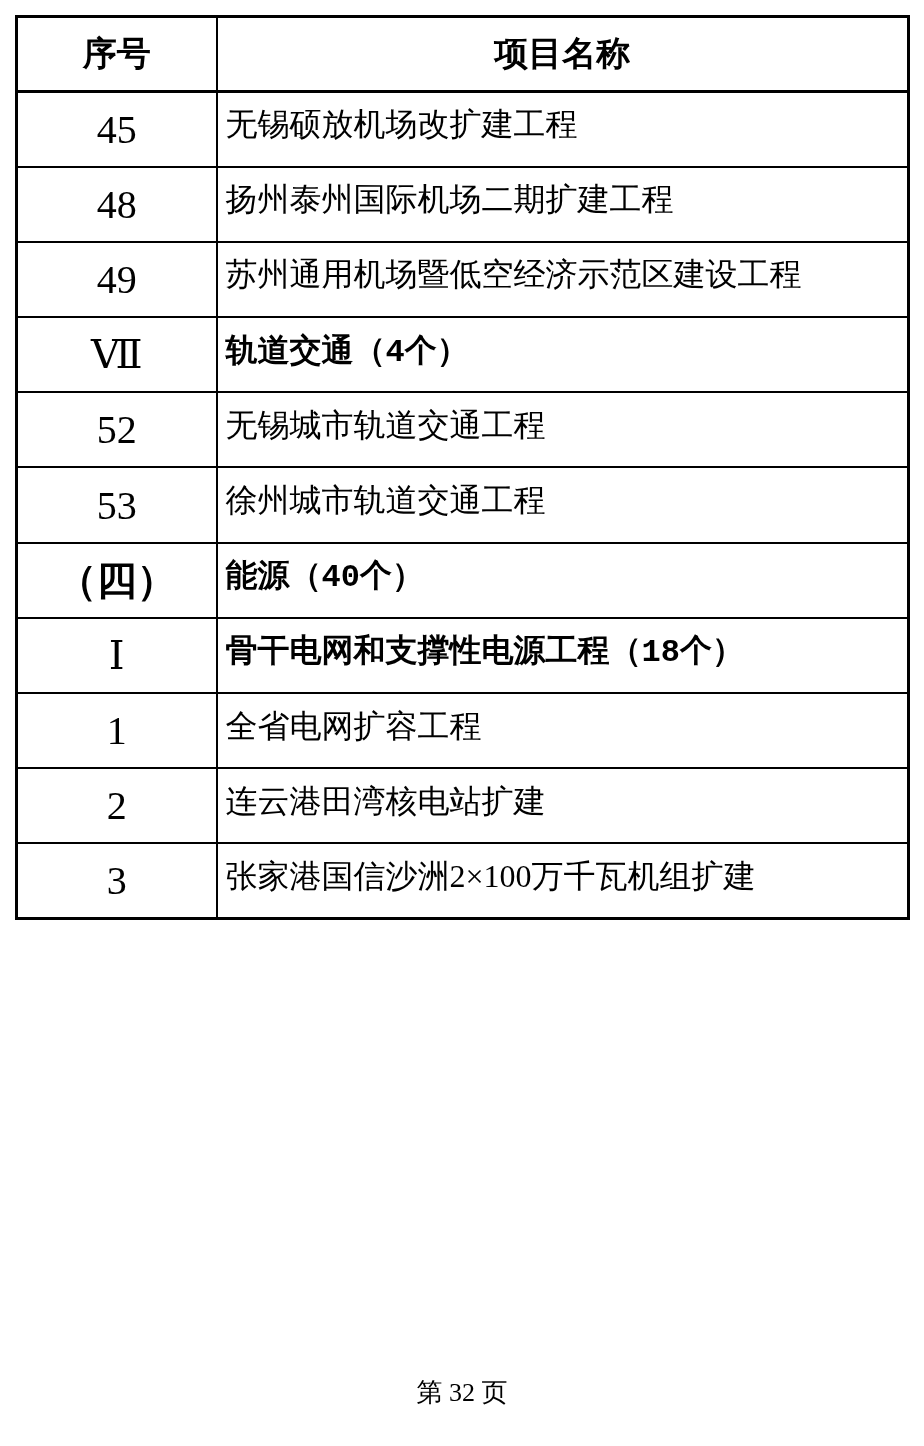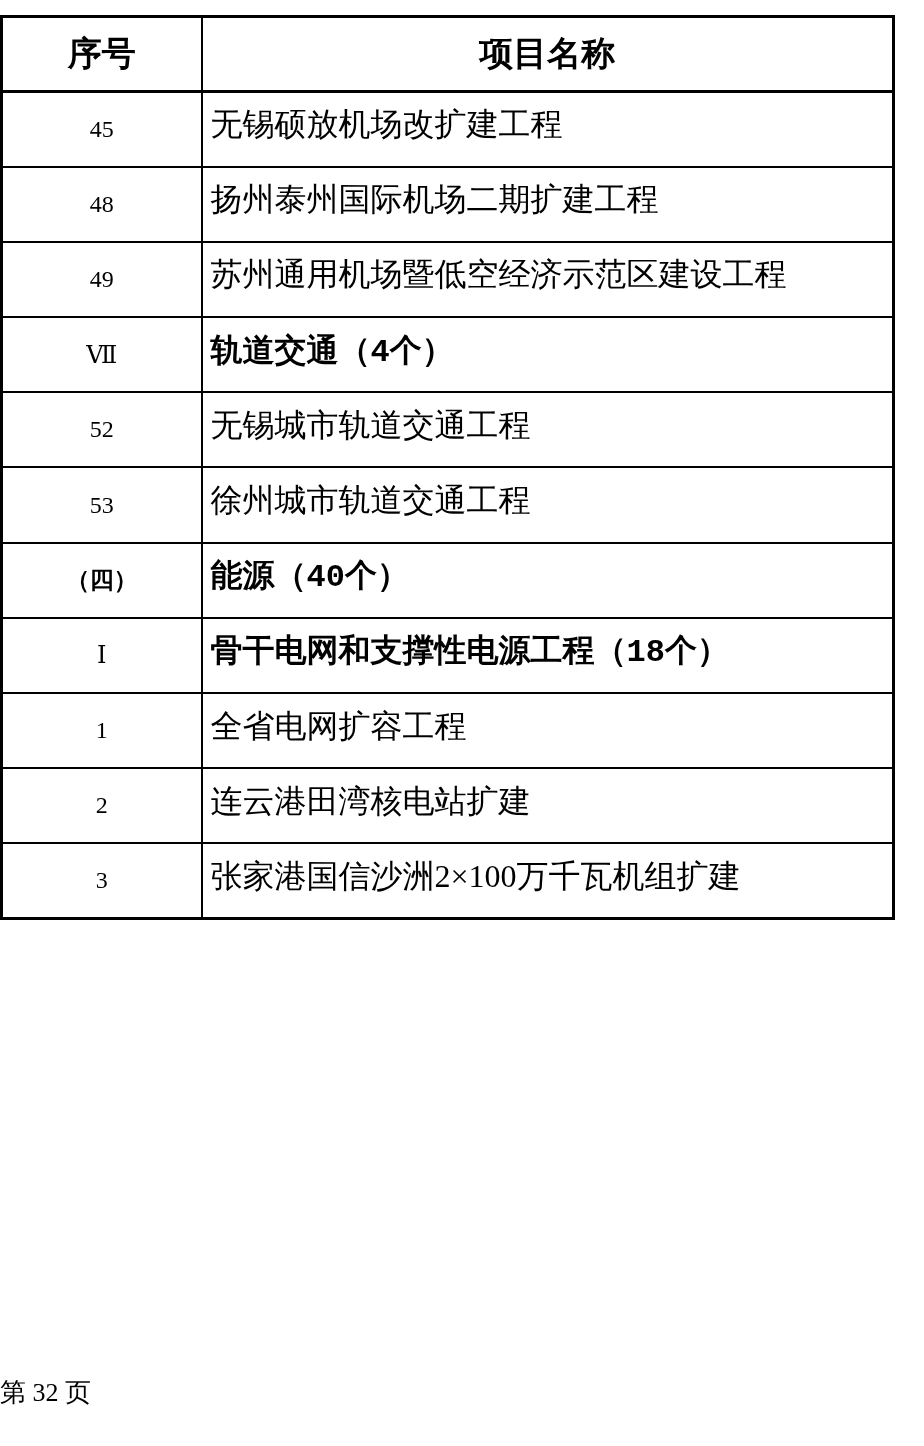--- a/index.html
+++ b/index.html
@@ -15,21 +15,21 @@
     font-family: "Liberation Serif", "DejaVu Serif", serif;
     overflow: hidden;
   }
   .page {
     position: absolute;
     inset: 0;
     background: #ffffff;
   }
   table.project-table {
     position: absolute;
-    left: 0;
+    left: 15px;
     top: 15px;
     width: 892px;
     border-collapse: collapse;
     table-layout: fixed;
     border: 3px solid #000000;
   }
   col.col-no   { width: 200px; }
   col.col-name { width: 692px; }
   .project-table th,
   .project-table td {
@@ -43,21 +43,21 @@
     font-weight: bold;
     font-family: "Liberation Sans", "DejaVu Sans", sans-serif;
     text-align: center;
     border-bottom: 3px solid #000000;
   }
   .project-table tbody tr {
     height: 75.2px;
   }
   td.cell-no {
     text-align: center;
-    font-size: 24px;
+    font-size: 40px;
     font-family: "Liberation Serif", "DejaVu Serif", serif;
   }
   td.cell-name {
     text-align: left;
     font-size: 32px;
     padding: 0 10px 8px 8px;
     font-family: "Liberation Serif", "DejaVu Serif", serif;
   }
   tr.section td.cell-name {
     font-weight: bold;
@@ -69,21 +69,21 @@
   }
   td.cell-no.bold-no {
     font-weight: bold;
     font-family: "Liberation Sans", "DejaVu Sans", sans-serif;
   }
   .page-footer {
     position: absolute;
     left: 0;
     top: 1375px;
     width: 924px;
-    text-align: left;
+    text-align: center;
     font-size: 26px;
     font-family: "Liberation Serif", "DejaVu Serif", serif;
     color: #000000;
   }
 </style>
 </head>
 <body>
 
 <div class="page">
 

